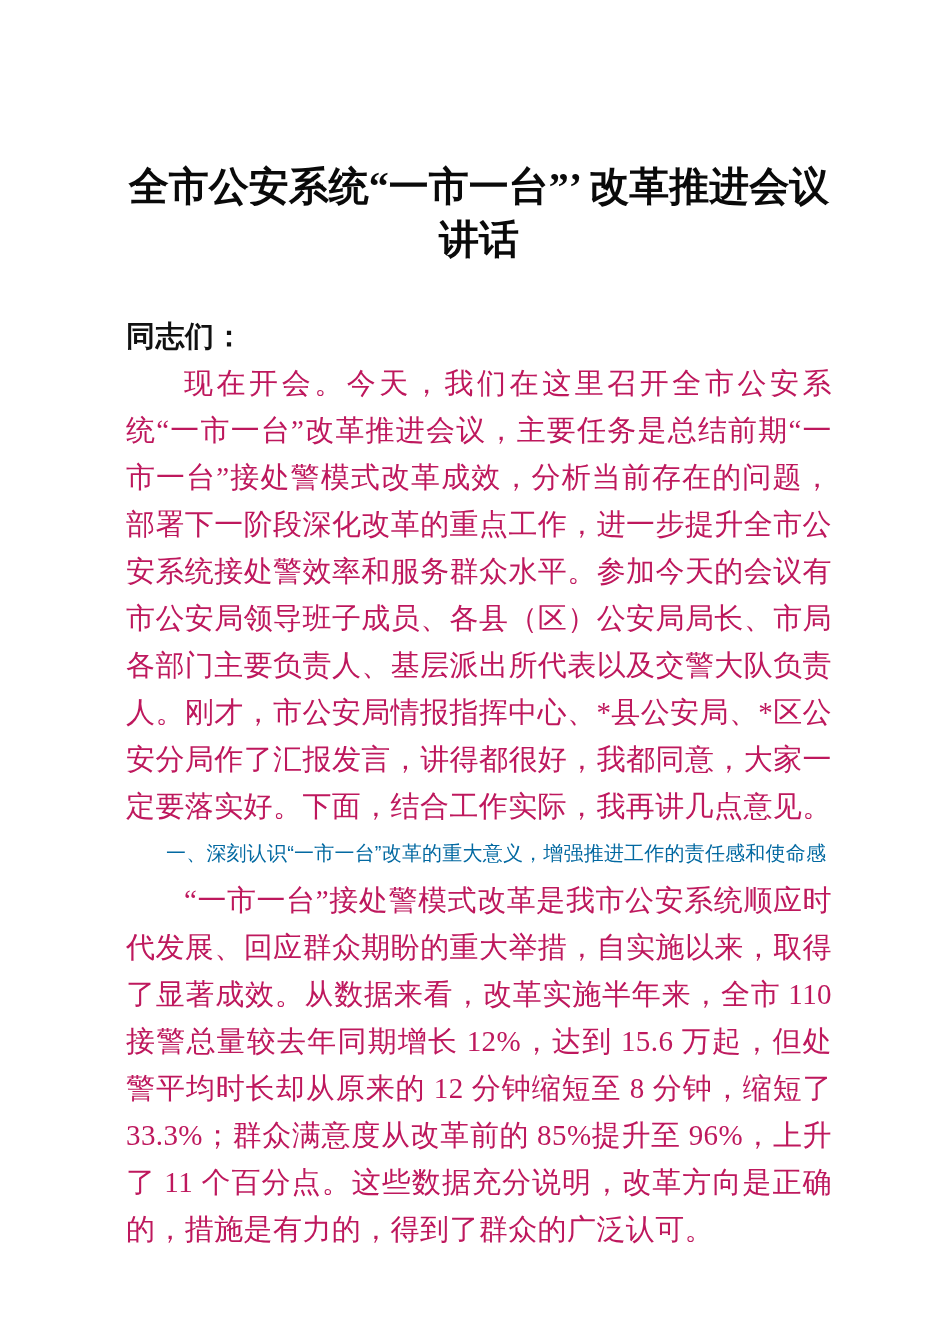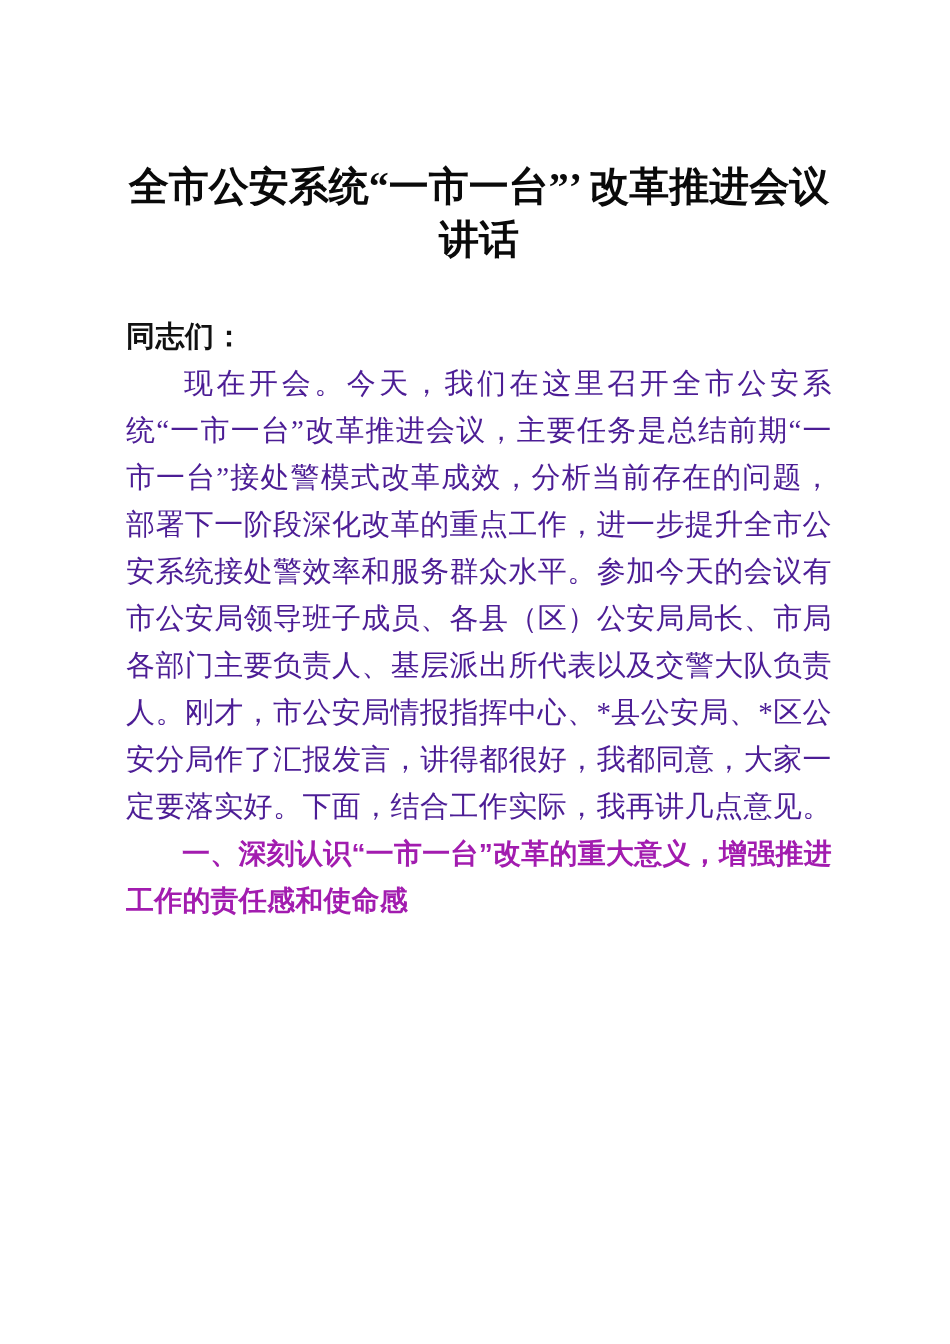--- a/index.html
+++ b/index.html
@@ -66,49 +66,50 @@
   
   .body-para {
     margin: 0;
     padding: 0;
     font-size: 29px;
     line-height: 47px;
     letter-spacing: 0.4px;
     text-indent: 2em;
     text-align: justify;
     text-align-last: left;
-    color: #4c1d95;
+    color: #be185d;
     word-break: break-all;
   }
 
   
   .section-heading {
     margin: 0;
     padding: 0;
     font-family: "Liberation Sans", "DejaVu Sans", sans-serif;
-    font-weight: bold;
-    font-size: 28px;
+    font-weight: normal;
+    font-size: 20px;
     line-height: 47px;
     letter-spacing: 0.2px;
     text-indent: 2em;
     text-align: justify;
     text-align-last: left;
-    color: #a21caf;
+    color: #0369a1;
     word-break: break-all;
   }
 </style>
 </head>
 <body>
 
 <div class="page">
   <div class="content">
 
     <h1 class="doc-title">全市公安系统“一市一台”’ 改革推进会议讲话</h1>
 
     <p class="salutation">同志们：</p>
 
     <p class="body-para">现在开会。今天，我们在这里召开全市公安系统“一市一台”改革推进会议，主要任务是总结前期“一市一台”接处警模式改革成效，分析当前存在的问题，部署下一阶段深化改革的重点工作，进一步提升全市公安系统接处警效率和服务群众水平。参加今天的会议有市公安局领导班子成员、各县（区）公安局局长、市局各部门主要负责人、基层派出所代表以及交警大队负责人。刚才，市公安局情报指挥中心、*县公安局、*区公安分局作了汇报发言，讲得都很好，我都同意，大家一定要落实好。下面，结合工作实际，我再讲几点意见。</p>
 
     <p class="section-heading">一、深刻认识“一市一台”改革的重大意义，增强推进工作的责任感和使命感</p>
 
+    <p class="body-para">“一市一台”接处警模式改革是我市公安系统顺应时代发展、回应群众期盼的重大举措，自实施以来，取得了显著成效。从数据来看，改革实施半年来，全市 110 接警总量较去年同期增长 12%，达到 15.6 万起，但处警平均时长却从原来的 12 分钟缩短至 8 分钟，缩短了 33.3%；群众满意度从改革前的 85%提升至 96%，上升了 11 个百分点。这些数据充分说明，改革方向是正确的，措施是有力的，得到了群众的广泛认可。</p>
 
   </div>
 </div>
 
 </body></html>

